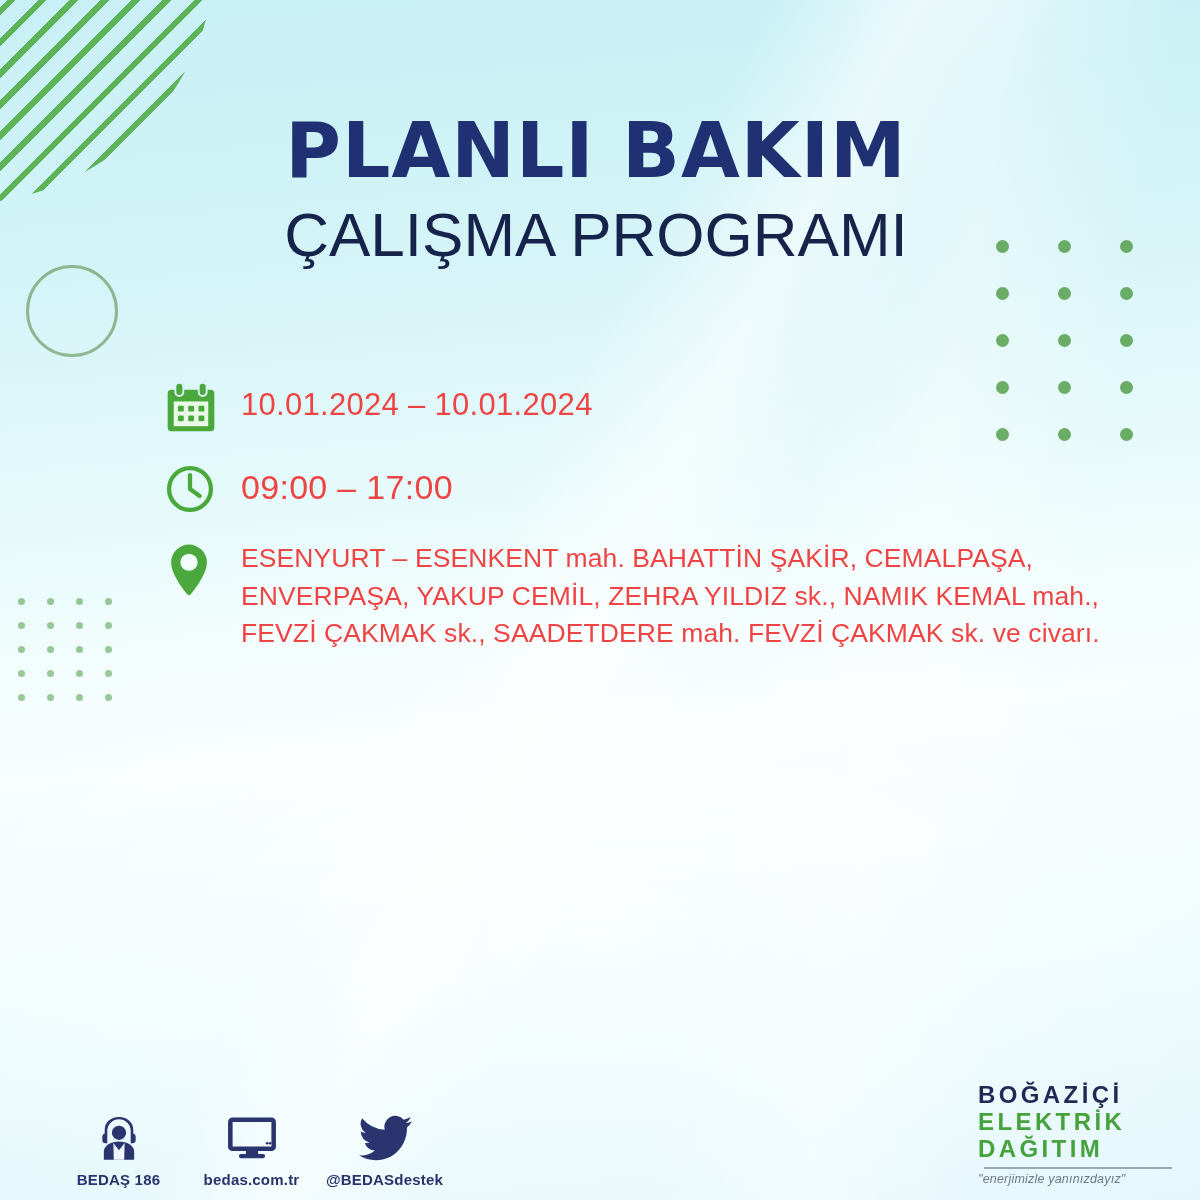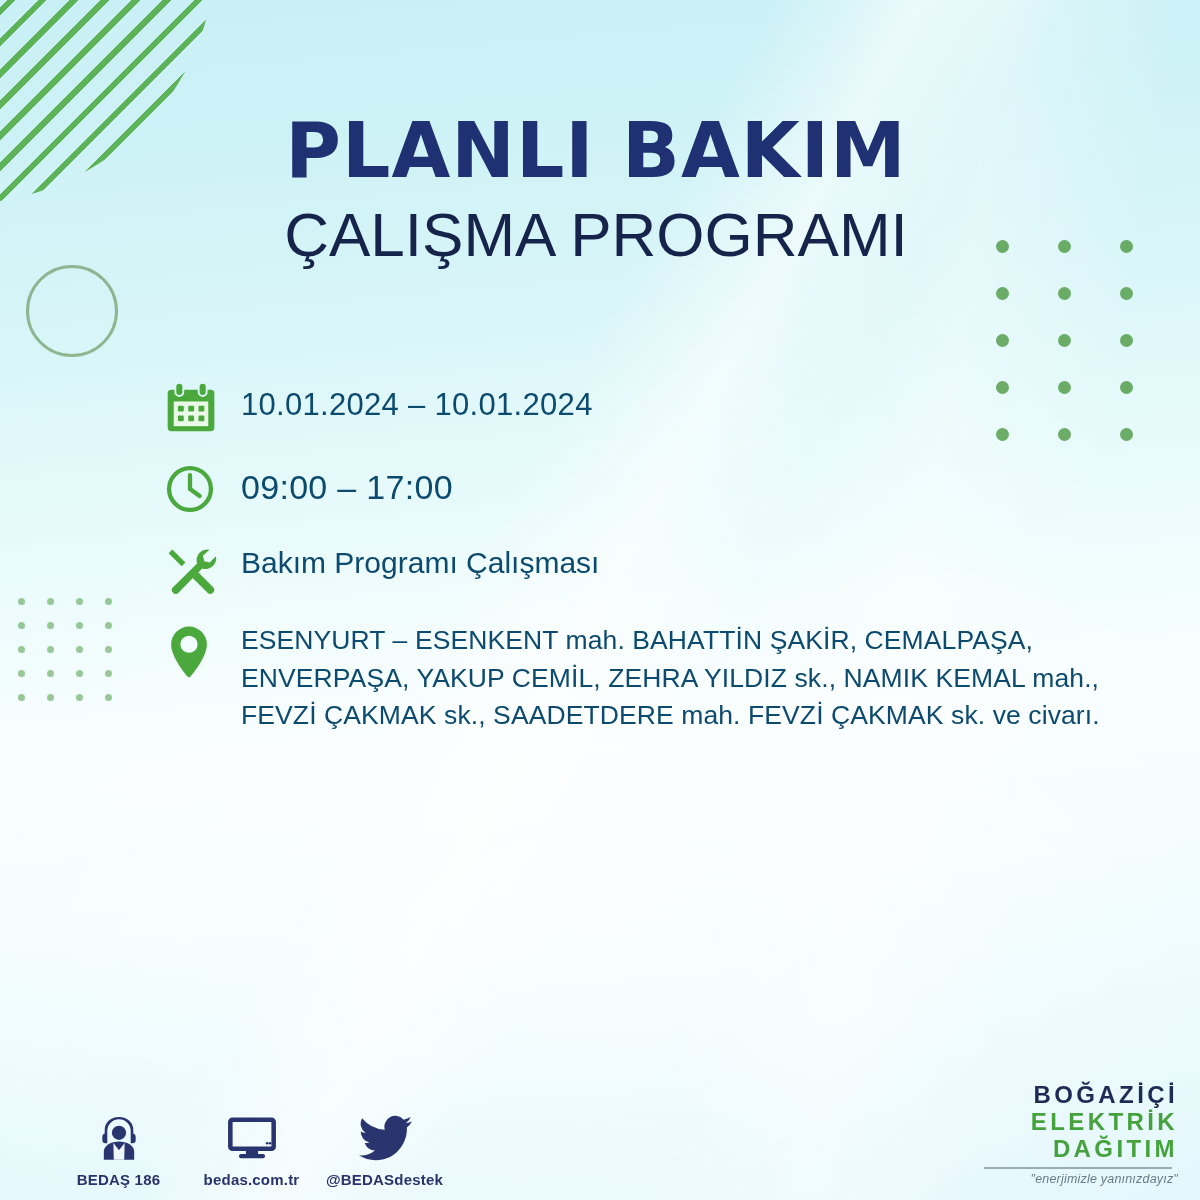--- a/index.html
+++ b/index.html
@@ -89,40 +89,40 @@
     margin-top:12px;
     font-size:62px; font-weight:normal; letter-spacing:0px;
     color:#16234a; line-height:1.05;
     font-family:"Liberation Sans", sans-serif;
   }
 
   
   #info { position:absolute; left:163px; top:378px; width:1020px; }
   .info-row { display:flex; align-items:flex-start; margin-bottom:24px; }
   .info-icon { width:78px; flex:0 0 78px; display:flex; justify-content:flex-start; padding-top:2px; }
-  .info-text { color:#0c4a6e; }
+  .info-text { color:#ef4444; }
 
   #row-date .info-text { font-size:31px; letter-spacing:.3px; padding-top:9px; }
   #row-time { margin-top:11px; }
   #row-time .info-text { font-size:34px; letter-spacing:.3px; padding-top:8px; }
   #row-work { margin-top:16px; }
   #row-work .info-text { font-size:30px; padding-top:6px; }
   #row-loc { margin-top:18px; }
   #row-loc .info-text { font-size:26.5px; line-height:1.42; max-width:940px; letter-spacing:.1px; }
 
   
   #footer-contacts { position:absolute; left:52px; bottom:12px; display:flex; align-items:flex-end; }
   .contact { width:133px; text-align:center; }
   .contact .c-icon { height:62px; display:flex; align-items:flex-end; justify-content:center; }
   .contact .c-label {
     margin-top:7px; font-size:15px; font-weight:bold;
     color:#28336b; letter-spacing:.2px;
   }
 
-  #brand-logo { position:absolute; right:22px; bottom:14px; text-align:right; width:200px; }
+  #brand-logo { position:absolute; right:22px; bottom:14px; text-align:left; width:200px; }
   .brand-line { font-weight:bold; letter-spacing:3.4px; line-height:1.12; font-size:24px; }
   #brand-l1 { color:#1f2a55; }
   #brand-l2, #brand-l3 { color:#46a23c; }
   #brand-rule { height:2px; background:#7b8a99; margin:4px 6px 3px 6px; opacity:.7; }
   #brand-tag { font-size:12.5px; font-style:italic; color:#6c7a88; letter-spacing:.2px; }
 </style>
 </head>
 <body>
 
 <div id="bg"></div>
@@ -200,33 +200,20 @@
   <div class="info-row" id="row-time">
     <div class="info-icon">
       <svg width="54" height="54" viewBox="0 0 24 24" aria-hidden="true">
         <circle cx="12" cy="12" r="9.3" fill="none" stroke="#4aa83c" stroke-width="1.9"></circle>
         <path d="M12 5.8V12l4.3 3.1" fill="none" stroke="#4aa83c" stroke-width="1.9" stroke-linecap="round" stroke-linejoin="round"></path>
       </svg>
     </div>
     <div class="info-text">09:00 – 17:00</div>
   </div>
 
-  <div class="info-row" id="row-work">
-    <div class="info-icon">
-      <svg width="56" height="56" viewBox="0 0 24 24" aria-hidden="true">
-        <g fill="#4aa83c">
-          <path d="M19.9 3.3a4.6 4.6 0 0 0-5.3 5.9L4.3 19.4a1.6 1.6 0 1 0 2.3 2.3L16.8 11.4a4.6 4.6 0 0 0 5.9-5.3L20 8.8l-2.3-.6-.6-2.3z"></path>
-          <path d="M4 3.2 9.6 8.8 8 10.4 2.4 4.8z"></path>
-          <path d="M19.1 21.8a1.7 1.7 0 0 0 2.4-2.4l-6.4-6.4-2.4 2.4z"></path>
-          <circle cx="5.5" cy="20.5" r="1.5"></circle>
-        </g>
-      </svg>
-    </div>
-    <div class="info-text">Bakım Programı Çalışması</div>
-  </div>
 
   <div class="info-row" id="row-loc">
     <div class="info-icon">
       <svg width="52" height="56" viewBox="0 0 24 26" aria-hidden="true">
         <path fill="#4aa83c" d="M12 1.2a8.3 8.3 0 0 0-8.3 8.3c0 6 7.2 14.4 7.5 14.8a1 1 0 0 0 1.6 0c.3-.4 7.5-8.8 7.5-14.8A8.3 8.3 0 0 0 12 1.2z"></path>
         <circle cx="12" cy="9.4" r="4" fill="#f2fdfd"></circle>
       </svg>
     </div>
     <div class="info-text">ESENYURT – ESENKENT mah. BAHATTİN ŞAKİR, CEMALPAŞA, ENVERPAŞA, YAKUP CEMİL, ZEHRA YILDIZ sk., NAMIK KEMAL mah., FEVZİ ÇAKMAK sk., SAADETDERE mah. FEVZİ ÇAKMAK sk. ve civarı.</div>
   </div>

